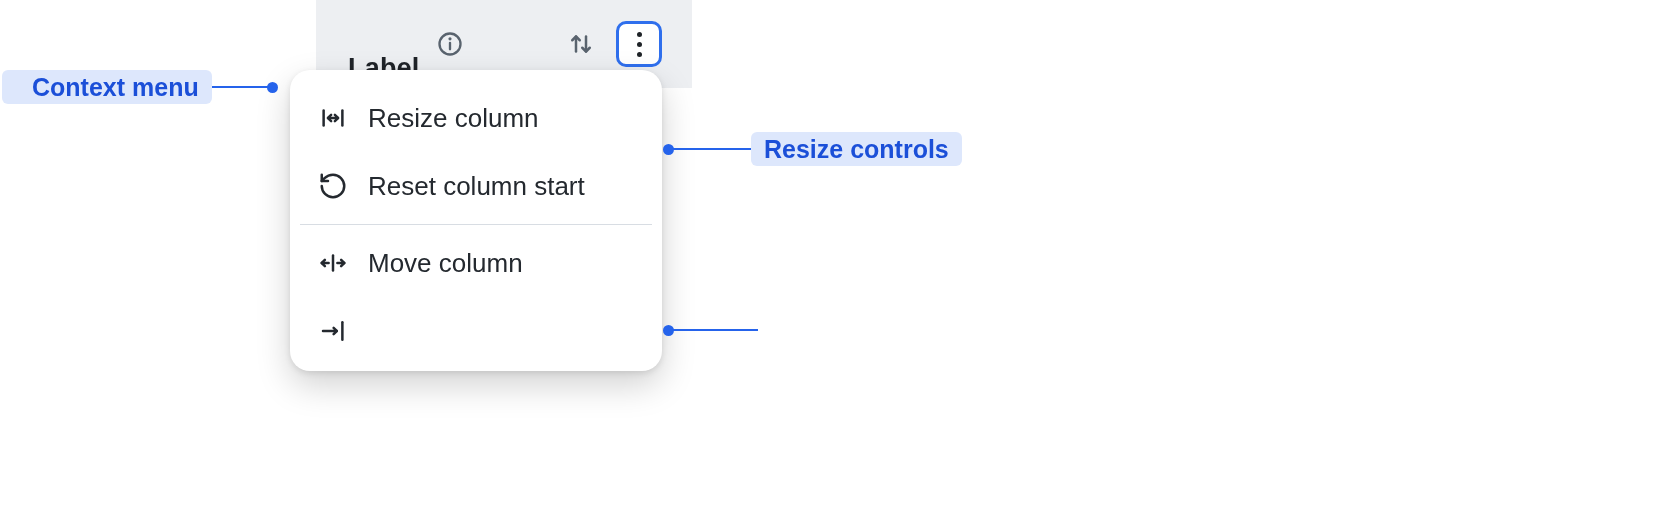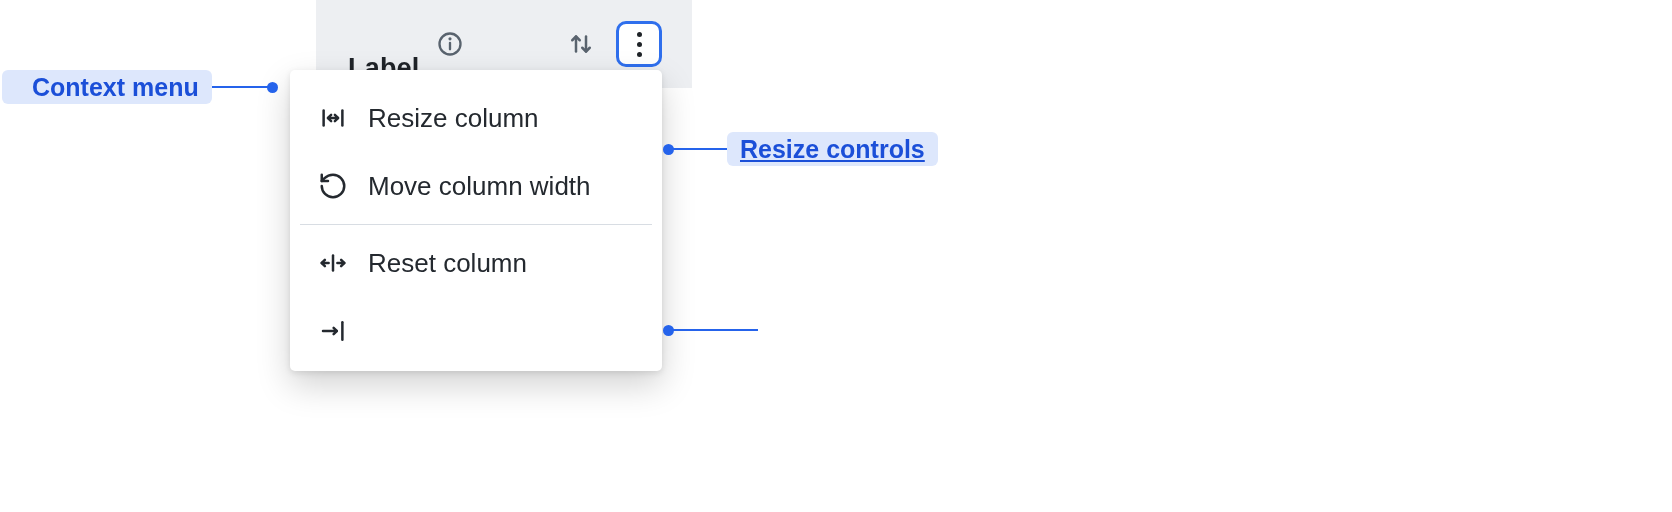--- a/index.html
+++ b/index.html
@@ -26,21 +26,21 @@
     width:46px; height:46px; border:3px solid #2f6fed; border-radius:10px;
     background:#ffffff; display:flex; align-items:center; justify-content:center;
     cursor:pointer;
   }
   .kebab-dots { display:flex; flex-direction:column; gap:5px; }
   .kebab-dots i { width:5px; height:5px; border-radius:50%; background:#1f2328; display:block; }
 
   
   .menu {
     position:absolute; left:290px; top:70px; width:372px;
-    background:#ffffff; border-radius:5px;
+    background:#ffffff; border-radius:20px;
     padding:14px 0 6px;
     box-shadow:0 2px 6px rgba(0,0,0,.10), 0 14px 34px rgba(0,0,0,.18);
   }
   .menu-item {
     height:68px; display:flex; align-items:center; gap:20px;
     padding:0 16px 0 28px; font-size:26px; color:#24292f; cursor:pointer;
   }
   .menu-item .mi-icon { width:30px; height:30px; flex:0 0 30px; display:flex; align-items:center; justify-content:center; }
   .menu-divider { height:1px; background:#d8dde3; margin:4px 10px; }
 
@@ -107,36 +107,36 @@
       <span>Resize column</span>
     </div>
 
     <div class="menu-item">
       <span class="mi-icon">
         <svg width="30" height="30" viewBox="0 0 24 24" fill="none" stroke="#24292f" stroke-width="2" stroke-linecap="round" stroke-linejoin="round">
           <path d="M3 12a9 9 0 1 0 9-9 9.75 9.75 0 0 0-6.74 2.74L3 8"></path>
           <path d="M3 3v5h5"></path>
         </svg>
       </span>
-      <span>Move column width</span>
+      <span>Reset column start</span>
     </div>
 
     <div class="menu-divider"></div>
 
     <div class="menu-item">
       <span class="mi-icon">
         <svg width="30" height="30" viewBox="0 0 24 24" fill="none" stroke="#24292f" stroke-width="2" stroke-linecap="round" stroke-linejoin="round">
           <line x1="12" y1="6" x2="12" y2="18"></line>
           <line x1="3" y1="12" x2="8.5" y2="12"></line>
           <polyline points="5.5,9.5 3,12 5.5,14.5"></polyline>
           <line x1="15.5" y1="12" x2="21" y2="12"></line>
           <polyline points="18.5,9.5 21,12 18.5,14.5"></polyline>
         </svg>
       </span>
-      <span>Reset column</span>
+      <span>Move column</span>
     </div>
 
 
     <div class="menu-item">
       <span class="mi-icon">
         <svg width="30" height="30" viewBox="0 0 24 24" fill="none" stroke="#24292f" stroke-width="2" stroke-linecap="round" stroke-linejoin="round">
           <line x1="19.5" y1="5" x2="19.5" y2="19"></line>
           <line x1="4" y1="12" x2="15" y2="12"></line>
           <polyline points="12.5,9.5 15,12 12.5,14.5"></polyline>
         </svg>
@@ -144,18 +144,18 @@
     </div>
 
   </div>
 
   <div class="conn-line" style="left:170px; top:86px; width:102px;"></div>
   <div class="conn-dot" style="left:267px; top:82px;"></div>
   <div class="pill" style="left:2px; top:70px;padding-left:30px;">Context menu</div>
 
   <div class="conn-line" style="left:668px; top:148px; width:90px;"></div>
   <div class="conn-dot" style="left:663px; top:144px;"></div>
-  <div class="pill" style="left:727px; top:132px;text-decoration:underline;">Resize controls</div>
+  <div class="pill" style="left:751px; top:132px;">Resize controls</div>
 
   <div class="conn-line" style="left:668px; top:329px; width:90px;"></div>
   <div class="conn-dot" style="left:663px; top:325px;"></div>
 
 </div>
 
 </body></html>

